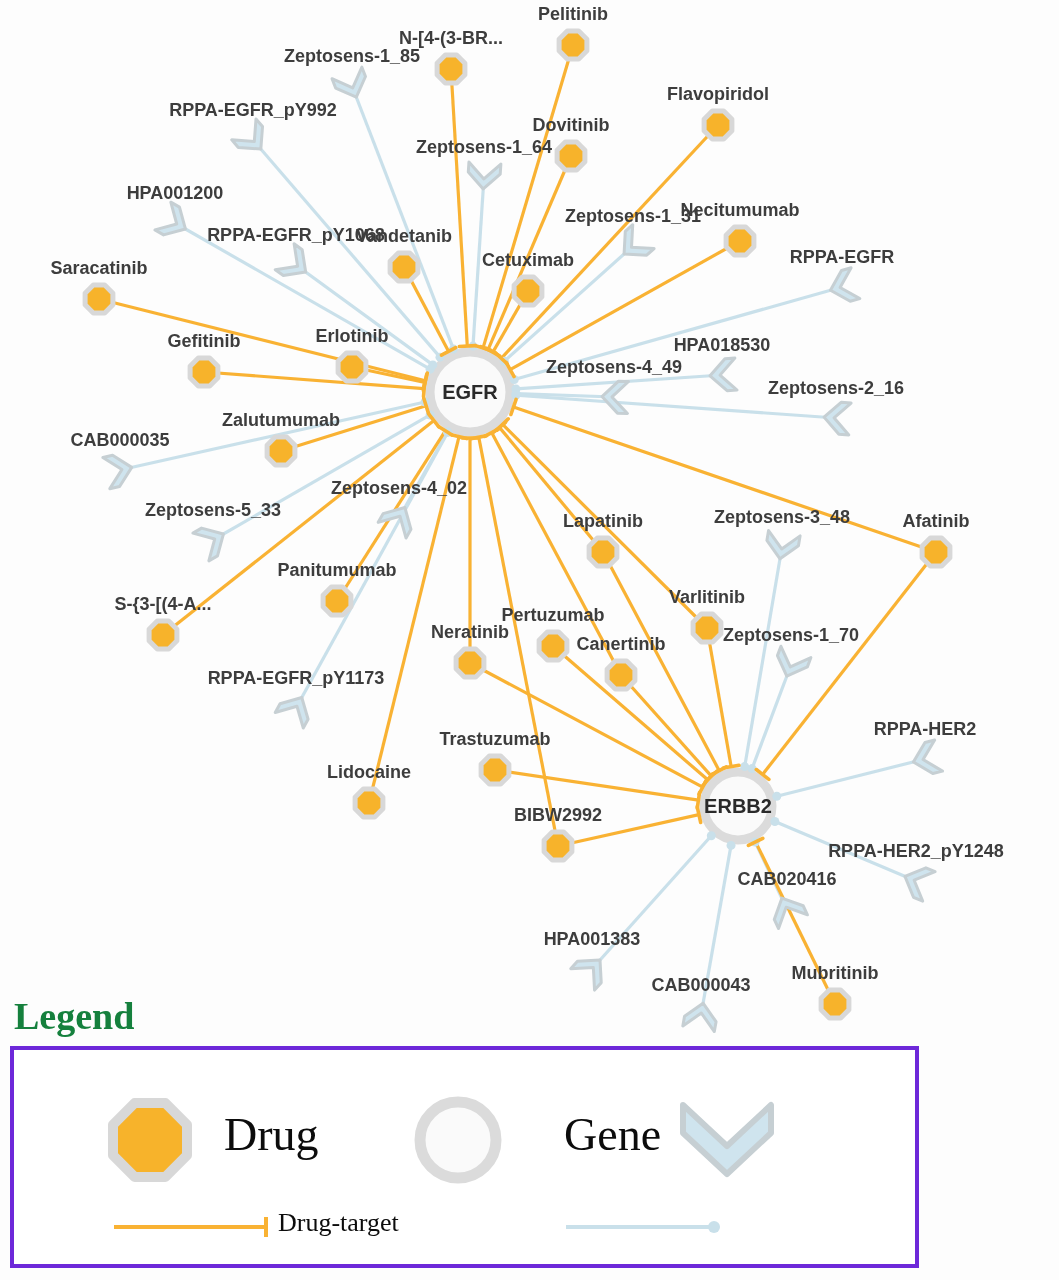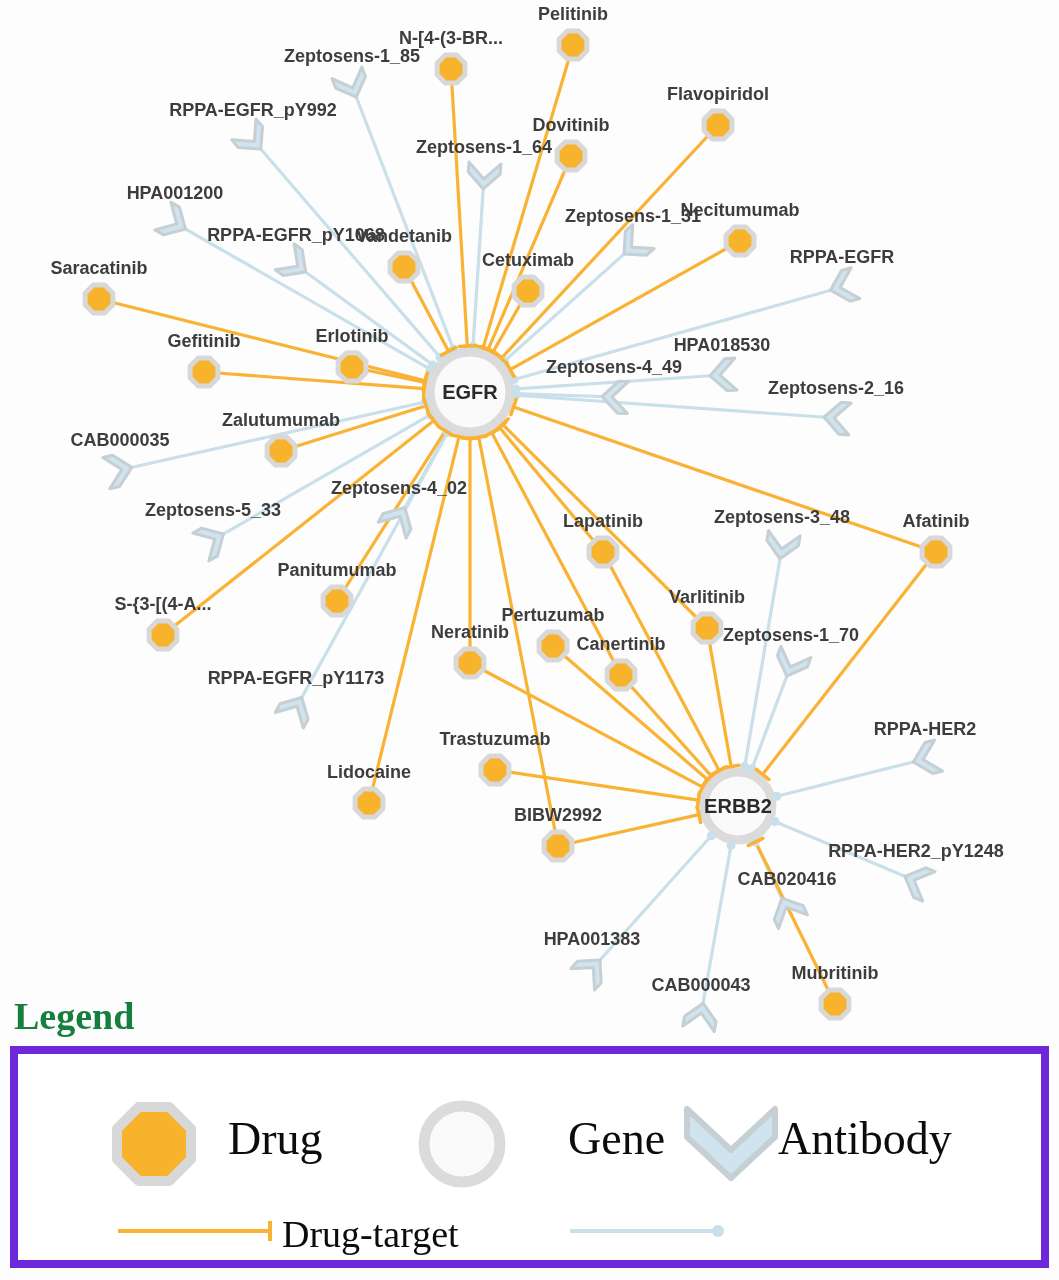--- a/index.html
+++ b/index.html
@@ -11,29 +11,29 @@
   }
   #network-svg { position:absolute; left:0; top:0; }
   .node-label { font-family:"Liberation Sans", sans-serif; font-size:18px; font-weight:700; fill:#3d3d3d; }
   .gene-label { font-family:"Liberation Sans", sans-serif; font-size:20px; font-weight:700; fill:#2a2a2a; }
 
   .legend-title {
     position:absolute; left:14px; top:994px;
     font-family:"Liberation Serif", serif; font-weight:700; font-size:38px; color:#15803d;
   }
   .legend-box {
-    position:absolute; left:10px; top:1046px; width:1039px; height:222px;
-    border:8px solid #6d28d9; background:#ffffff;
+    position:absolute; left:10px; top:1046px; width:909px; height:222px;
+    border:4px solid #6d28d9; background:#ffffff;
   }
   .abs { position:absolute; }
   .legend-label {
     position:absolute; font-family:"Liberation Serif", serif; font-size:46px; color:#0c0c0c; white-space:nowrap;
   }
   .legend-edge-label {
-    position:absolute; font-family:"Liberation Serif", serif; font-size:38px; color:#0c0c0c; white-space:nowrap;
+    position:absolute; font-family:"Liberation Serif", serif; font-size:26px; color:#0c0c0c; white-space:nowrap;
   }
 </style>
 </head>
 <body>
 
 <div class="figure">
 
   <svg id="network-svg" width="1059" height="1280" viewBox="0 0 1059 1280">
       <g>
         <line x1="352" y1="86" x2="453.4493733399244" y2="349.08057832217685" stroke="#C9E0EA" stroke-width="3.2"></line>
@@ -339,21 +339,20 @@
     <span class="legend-label" style="left:210px; top:58px;">Drug</span>
 
     <svg class="abs" style="left:392px; top:38px;" width="104" height="104" viewBox="-52 -52 104 104">
       <circle id="legend-gene-shape" cx="0" cy="0" r="38" stroke-width="11" fill="#FAFAFA" stroke="#DBDBDB"></circle>
     </svg>
     <span class="legend-label" style="left:508px; top:58px;margin-left:42px;">Gene</span>
 
     <svg class="abs" style="left:658px; top:44px;" width="110" height="94" viewBox="-55 -45 110 90">
       <path id="legend-ab-shape" d="M -44 -36 L 0 5 L 44 -36 L 44 -8 L 0 33 L -44 -8 Z" stroke-width="6" stroke-linejoin="round" fill="#CFE4EE" stroke="#C6CFD3"></path>
     </svg>
-    <span class="legend-label" style="left:760px; top:58px;">Antibody</span>
 
     <svg class="abs" style="left:96px; top:164px;" width="168" height="26" viewBox="0 0 168 26">
       <line id="legend-drug-line" x1="4" y1="13" x2="156" y2="13" stroke-width="4" stroke="#F9B233"></line>
       <line id="legend-drug-tee" x1="156" y1="3" x2="156" y2="23" stroke-width="4" stroke="#F9B233"></line>
     </svg>
     <span class="legend-edge-label" style="left:264px; top:158px;">Drug-target</span>
 
     <svg class="abs" style="left:548px; top:164px;" width="168" height="26" viewBox="0 0 168 26">
       <line id="legend-ab-line" x1="4" y1="13" x2="148" y2="13" stroke-width="4" stroke="#C9E0EA"></line>
       <circle id="legend-ab-dot" cx="152" cy="13" r="6" fill="#C9E0EA"></circle>

